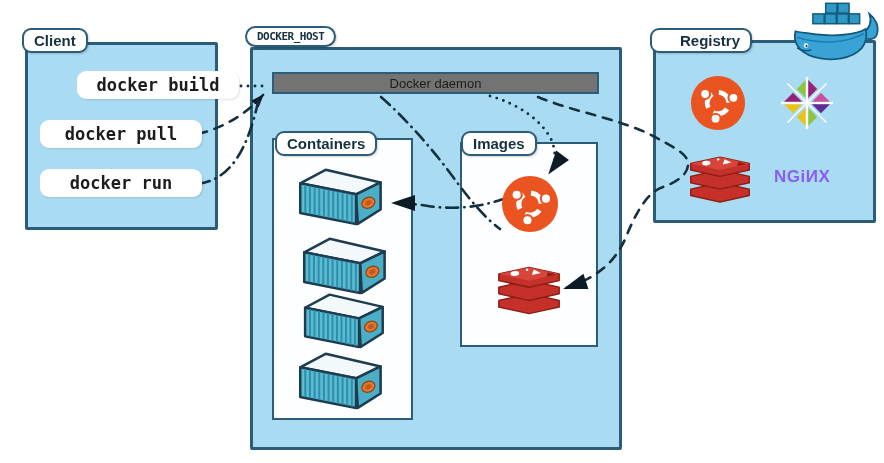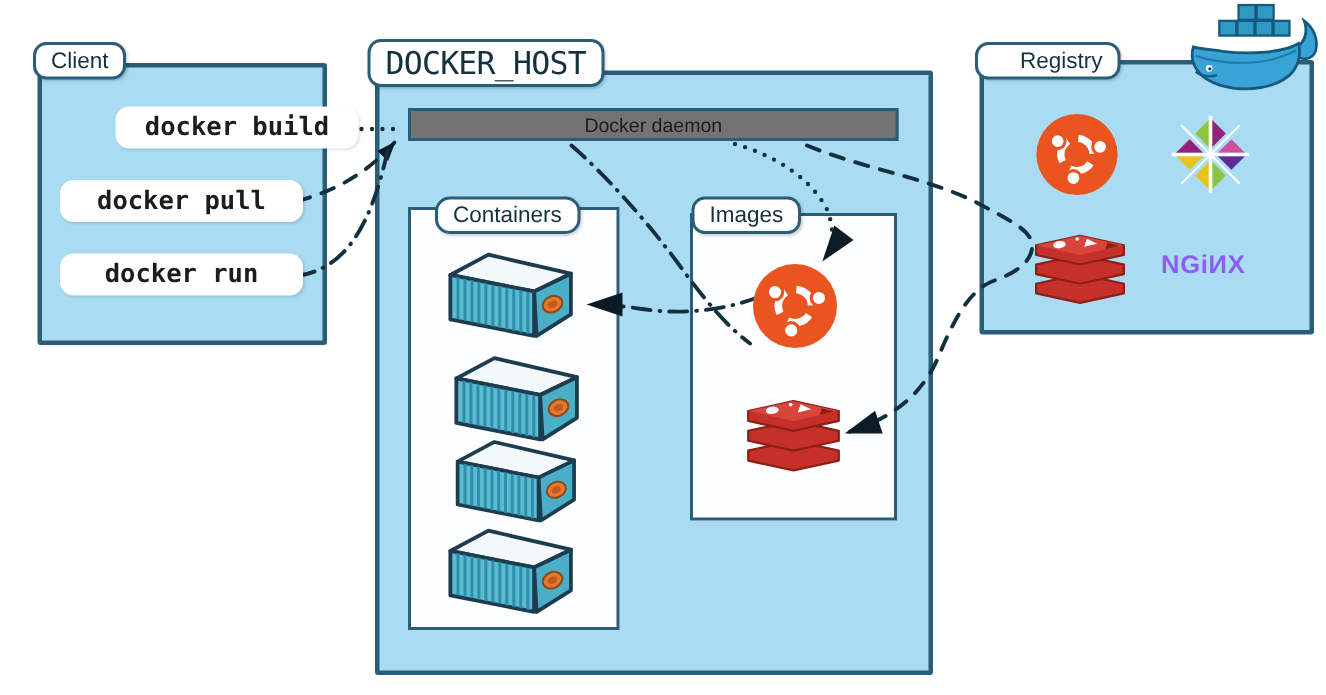--- a/index.html
+++ b/index.html
@@ -1,23 +1,23 @@
 <!DOCTYPE html>
 <html><head>
 <meta charset="utf-8">
 <style>
   html,body{margin:0;padding:0;background:#fff;}
   #canvas{position:relative;width:884px;height:463px;background:#fff;overflow:hidden;
           font-family:"Liberation Sans",sans-serif;}
   .panel{position:absolute;background:#a9dcf2;border:3px solid #2b5d79;border-radius:2px;z-index:1;box-sizing:border-box;}
   .inner-box{position:absolute;background:#fdfeff;border:2.5px solid #2b5d79;z-index:1;box-sizing:border-box;}
   .pill{position:absolute;background:#fff;border:2.5px solid #2b5d79;border-radius:9px;
-        padding:2px 10px;font-size:15px;font-weight:400;color:#15303f;z-index:4;
+        padding:2px 10px;font-size:15px;font-weight:700;color:#15303f;z-index:4;
         box-shadow:1px 1px 2px rgba(0,0,0,.18);white-space:nowrap;}
-  .pill.mono{font-family:"DejaVu Sans Mono","Liberation Mono",monospace;font-size:21px;letter-spacing:-.5px;}
+  .pill.mono{font-family:"DejaVu Sans Mono","Liberation Mono",monospace;font-size:11px;letter-spacing:-.5px;border-radius:14px;}
   .cmd{position:absolute;left:40px;width:162px;height:28px;background:#fff;border-radius:9px;
        display:flex;align-items:center;justify-content:center;z-index:4;
        font-family:"DejaVu Sans Mono","Liberation Mono",monospace;font-size:17px;font-weight:600;color:#1c1c1c;
        box-shadow:1px 1px 2px rgba(0,0,0,.12);}
   .daemon{position:absolute;left:272px;top:72px;width:327px;height:22px;background:#737373;
           border:2.5px solid #2b5d79;z-index:1;display:flex;align-items:center;justify-content:center;
           font-size:13px;color:#1c1c1c;box-sizing:border-box;}
   .icon{position:absolute;z-index:3;}
   #connectors{position:absolute;left:0;top:0;z-index:2;pointer-events:none;}
   .nginx{position:absolute;z-index:3;font-weight:800;font-size:17px;color:#8b5cf6;letter-spacing:.5px;}
@@ -171,17 +171,17 @@
       <use href="#def-redis"></use>
     </svg>
   <div class="nginx" style="left:774px;top:167px;">NGiИX</div>
 
   <svg class="icon" style="left:788px;top:2px" width="92" height="60" viewBox="0 0 122 78">
       <use href="#def-whale"></use>
     </svg>
 
   <div class="pill" style="left:22px;top:28px;">Client</div>
   <div class="pill mono" style="left:245px;top:26px;">DOCKER_HOST</div>
-  <div class="pill" style="left:290px;top:131px;border-radius:10px;">Containers</div>
+  <div class="pill" style="left:275px;top:131px;">Containers</div>
   <div class="pill" style="left:461px;top:131px;">Images</div>
   <div class="pill" style="left:650px;top:28px;padding-left:28px;">Registry</div>
 
 </div>
 
 </body></html>

